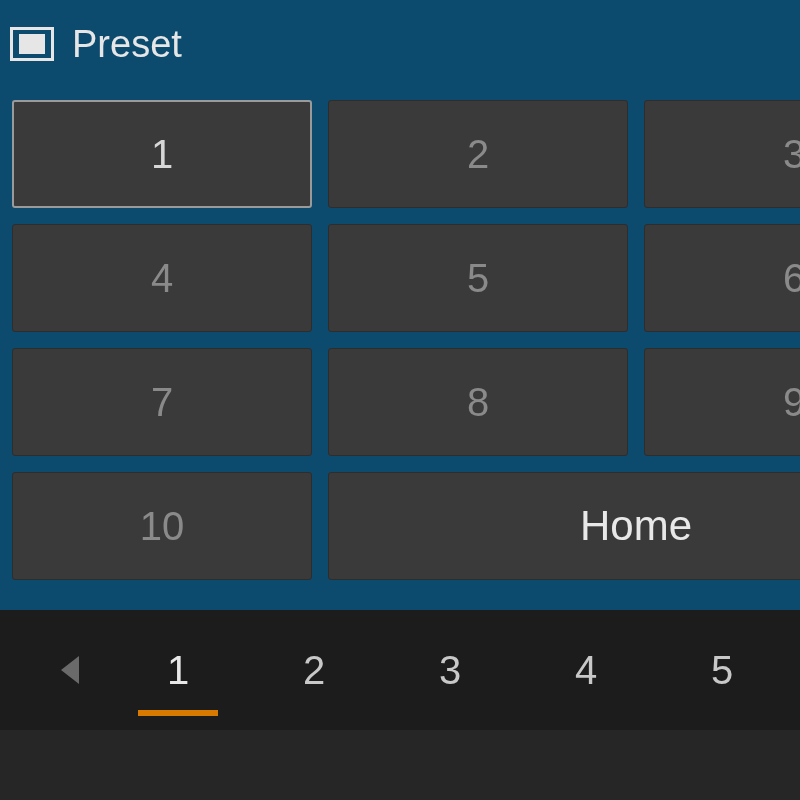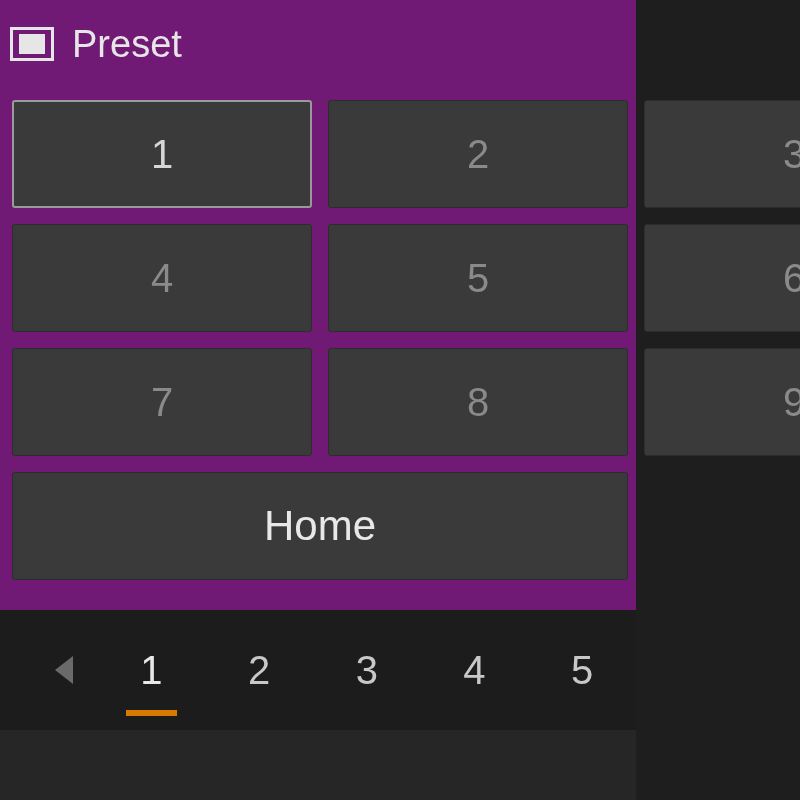--- a/index.html
+++ b/index.html
@@ -5,23 +5,23 @@
     * { box-sizing: border-box; margin: 0; padding: 0; }
     html, body {
       width: 800px;
       height: 800px;
       overflow: hidden;
       background: #1e1e1e;
       font-family: "Segoe UI", Arial, sans-serif;
       color: #d8d8d8;
     }
     .panel {
-      width: 636px;
+      width: 800px;
       height: 800px;
-      background: #701a75;
+      background: #0c4a6e;
       position: relative;
     }
     .header {
       display: flex;
       align-items: center;
       gap: 18px;
       padding: 18px 10px 0 10px;
       height: 70px;
     }
     .preset-icon {
@@ -166,20 +166,21 @@
       <div class="btn c1">4</div>
       <div class="btn c2">5</div>
       <div class="btn c3">6</div>
     </div>
     <div class="row">
       <div class="btn c1">7</div>
       <div class="btn c2">8</div>
       <div class="btn c3">9</div>
     </div>
     <div class="row">
+      <div class="btn c1">10</div>
       <div class="btn home">Home</div>
     </div>
   </div>
 
   <div class="pager">
     <div class="pager-arrow">
       <div class="tri"></div>
     </div>
     <div class="page-item active">1</div>
     <div class="page-item">2</div>

